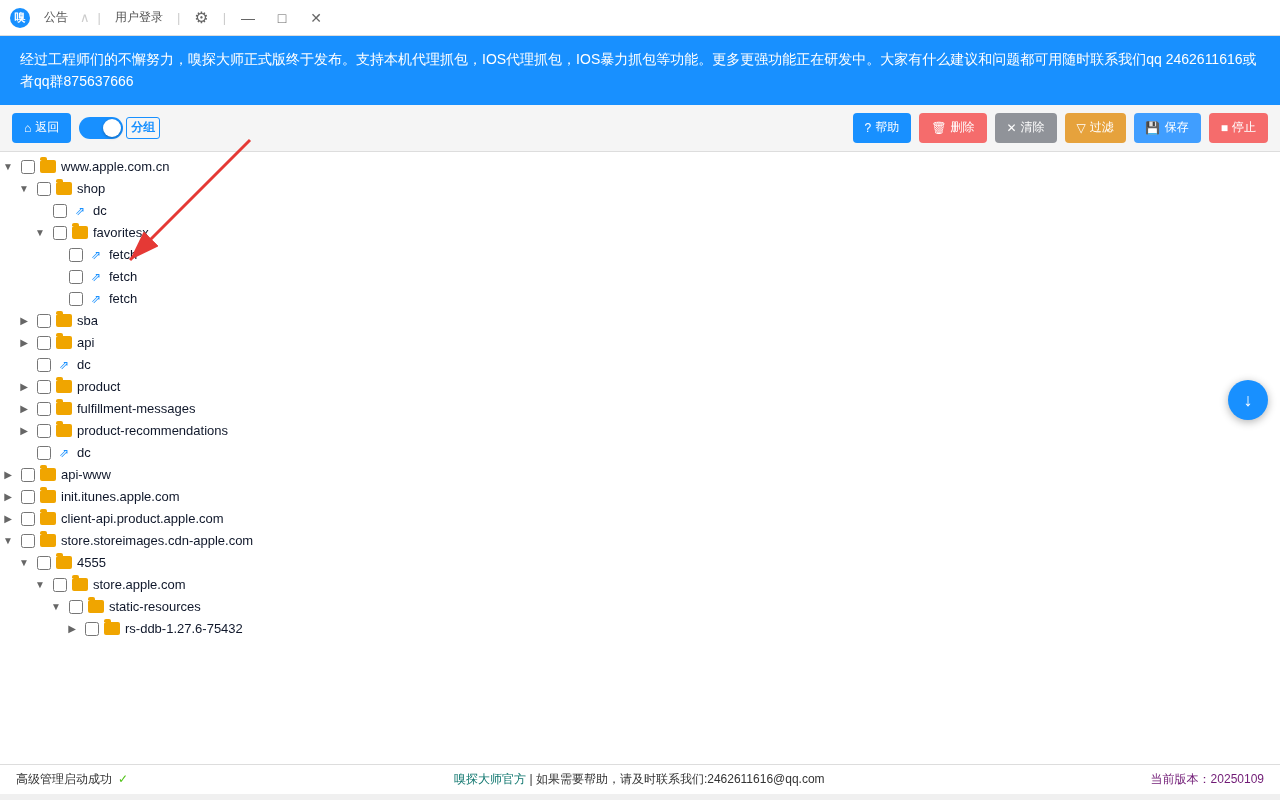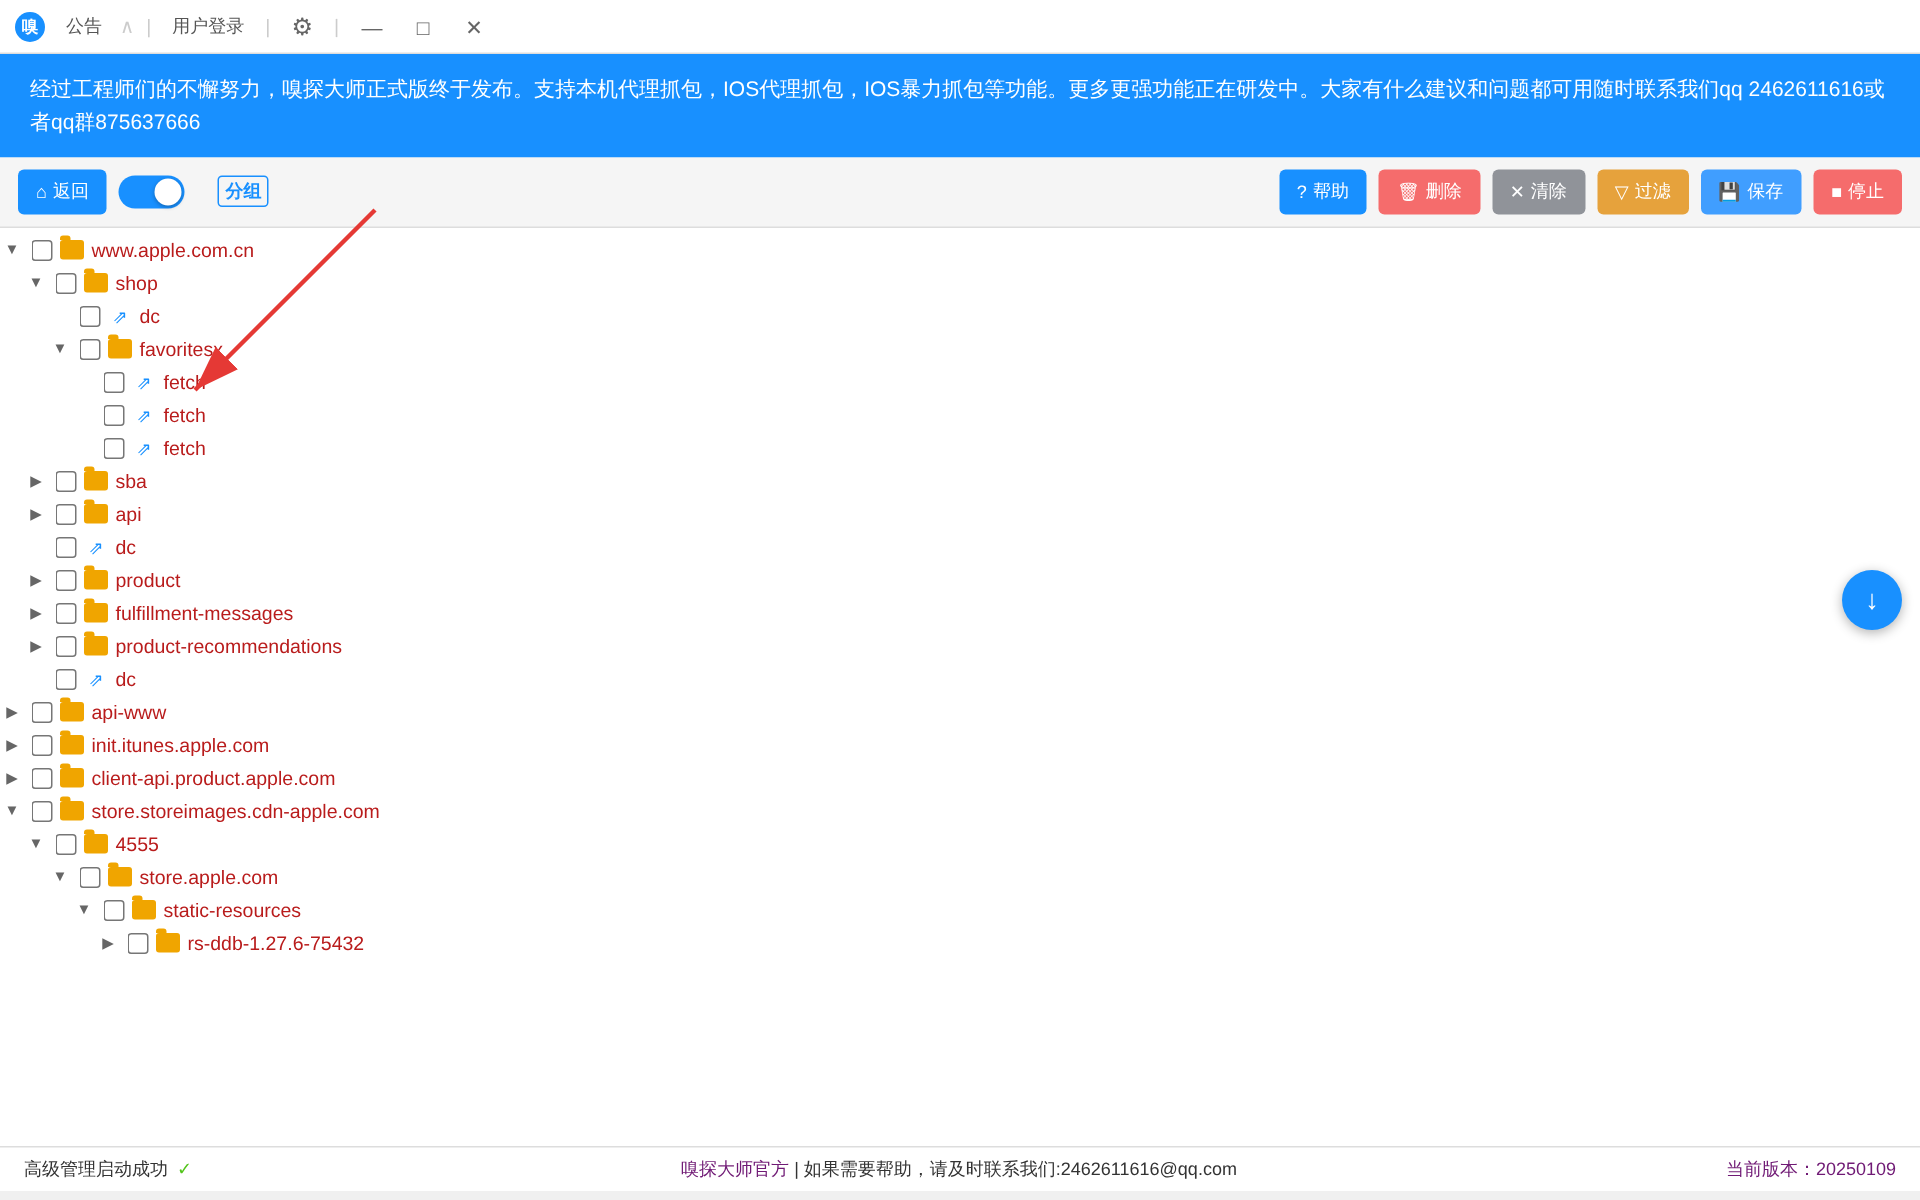--- a/index.html
+++ b/index.html
@@ -144,37 +144,37 @@
       background: #f0a500;
       border-radius: 2px 2px 0 0;
     }
     .link-icon {
       width: 16px; height: 16px;
       margin-right: 5px;
       flex-shrink: 0;
       display: flex; align-items: center; justify-content: center;
       color: #1890ff; font-size: 12px;
     }
-    .item-label { color: #b91c1c; }
+    .item-label { color: #0f172a; }
 
     
     .statusbar {
       background: #fff;
       border-top: 1px solid #ddd;
       height: 30px;
       display: flex;
       align-items: center;
       padding: 0 16px;
       font-size: 12px;
       color: #333;
     }
     .statusbar .status-left { display: flex; align-items: center; gap: 6px; }
     .statusbar .status-check { color: #52c41a; }
     .statusbar .status-center { flex: 1; text-align: center; }
-    .statusbar .status-link { color: #701a75; cursor: pointer; }
+    .statusbar .status-link { color: #0f766e; cursor: pointer; }
     .statusbar .status-right { color: #701a75; }
 
     
     .arrow-overlay {
       position: fixed;
       top: 130px;
       left: 90px;
       pointer-events: none;
       z-index: 999;
     }
@@ -218,21 +218,21 @@
 
 <div class="notice-banner">
   <div>经过工程师们的不懈努力，嗅探大师正式版终于发布。支持本机代理抓包，IOS代理抓包，IOS暴力抓包等功能。更多更强功能正在研发中。大家有什么建议和问题都可用随时联系我们qq 2462611616或者qq群875637666</div>
 </div>
 
 <div class="toolbar">
   <button class="btn btn-back">
     <span>⌂</span>
     <span>返回</span>
   </button>
-  <div style="display:flex;align-items:center;gap:20px;">
+  <div style="display:flex;gap:1px;">
     <div class="toggle-switch">
       <div class="toggle-knob"></div>
     </div>
     <span style="font-size:12px;color:#1890ff;font-weight:bold;border:1.5px solid #1890ff;padding:1px 4px;border-radius:3px;margin-left:2px;">分组</span>
   </div>
   <div class="spacer"></div>
   <button class="btn btn-help">
     <span>?</span>
     <span>帮助</span>
   </button>

